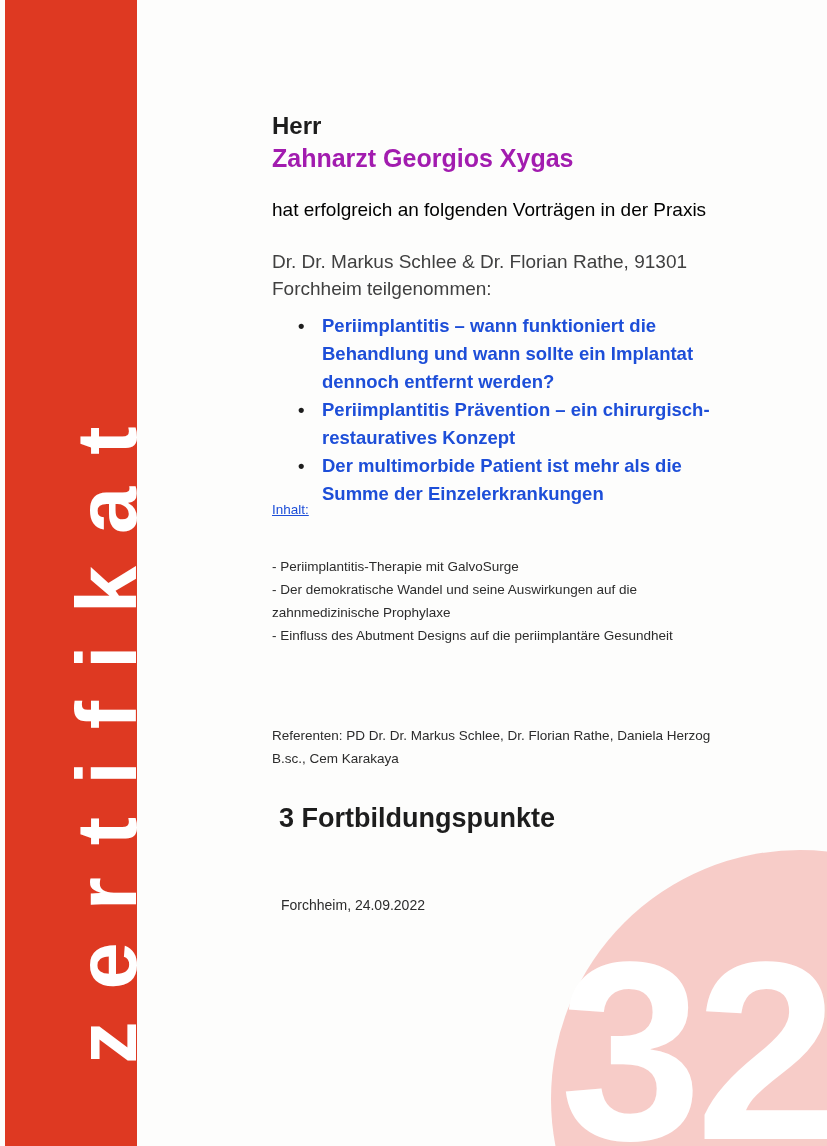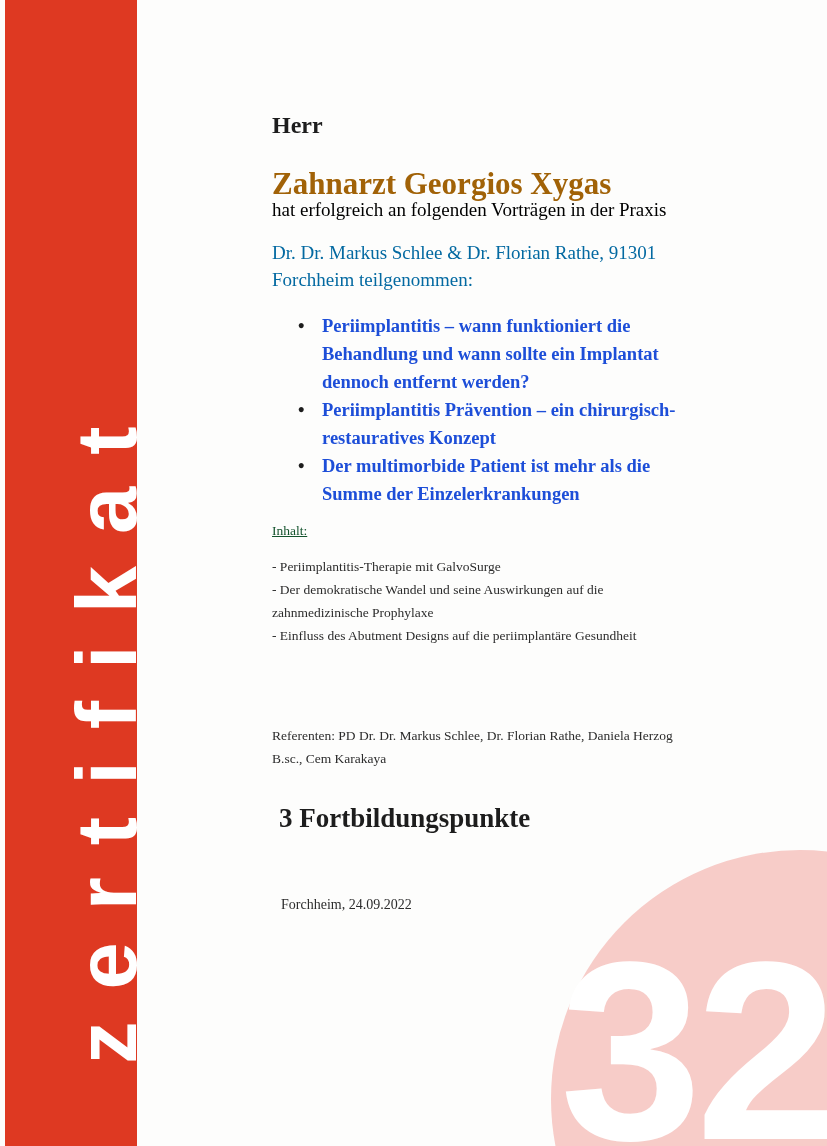--- a/index.html
+++ b/index.html
@@ -33,36 +33,36 @@
     border-radius:50%;
     background:#f7ccc8;
   }
   .badge-number{
     position:absolute;left:560px;top:923px;
     font-size:255px;line-height:255px;font-weight:bold;
     letter-spacing:-6px;
     color:#ffffff;
   }
   
-  .abs{position:absolute;left:272px;font-family:Liberation Serif, serif;}
+  .abs{position:absolute;left:272px;}
   .salutation{top:112px;font-size:24px;font-weight:bold;color:#1d1d1d;}
-  .recipient{top:166px;font-size:31px;font-weight:bold;color:#a16207;}
+  .recipient{top:144px;font-size:25px;font-weight:bold;color:#a21caf;}
   .intro{top:199px;font-size:19px;color:#000000;}
-  .organizer{top:239px;font-size:19px;line-height:27px;color:#0369a1;white-space:pre-line;}
+  .organizer{top:248px;font-size:19px;line-height:27px;color:#404040;white-space:pre-line;}
   .topics{top:312px;left:298px;margin:0;padding:0;list-style:none;width:480px;}
   .topics li{display:flex;align-items:flex-start;margin:0;}
   .topic-marker{
     width:24px;flex:0 0 24px;
     font-size:18.5px;line-height:28px;font-weight:bold;color:#1d1d1d;
   }
   .topic-text{
     font-size:18.5px;line-height:28px;font-weight:bold;color:#1d4ed8;
     white-space:pre-line;
   }
-  .content-heading{top:523px;font-size:13.5px;text-decoration:underline;color:#14532d;}
+  .content-heading{top:502px;font-size:13.5px;text-decoration:underline;color:#1d4ed8;}
   .content-list{top:555px;font-size:13.5px;line-height:23px;color:#2c2c2c;}
   .content-list .content-item{white-space:pre-line;}
   .speakers{top:724px;font-size:13.5px;line-height:23px;color:#2c2c2c;white-space:pre-line;}
   .points{top:803px;left:279px;font-size:27px;font-weight:bold;color:#1d1d1d;text-align:center;}
   .place-date{top:897px;left:281px;font-size:14px;color:#2c2c2c;}
 </style>
 </head>
 <body>
 
 <div class="page">

